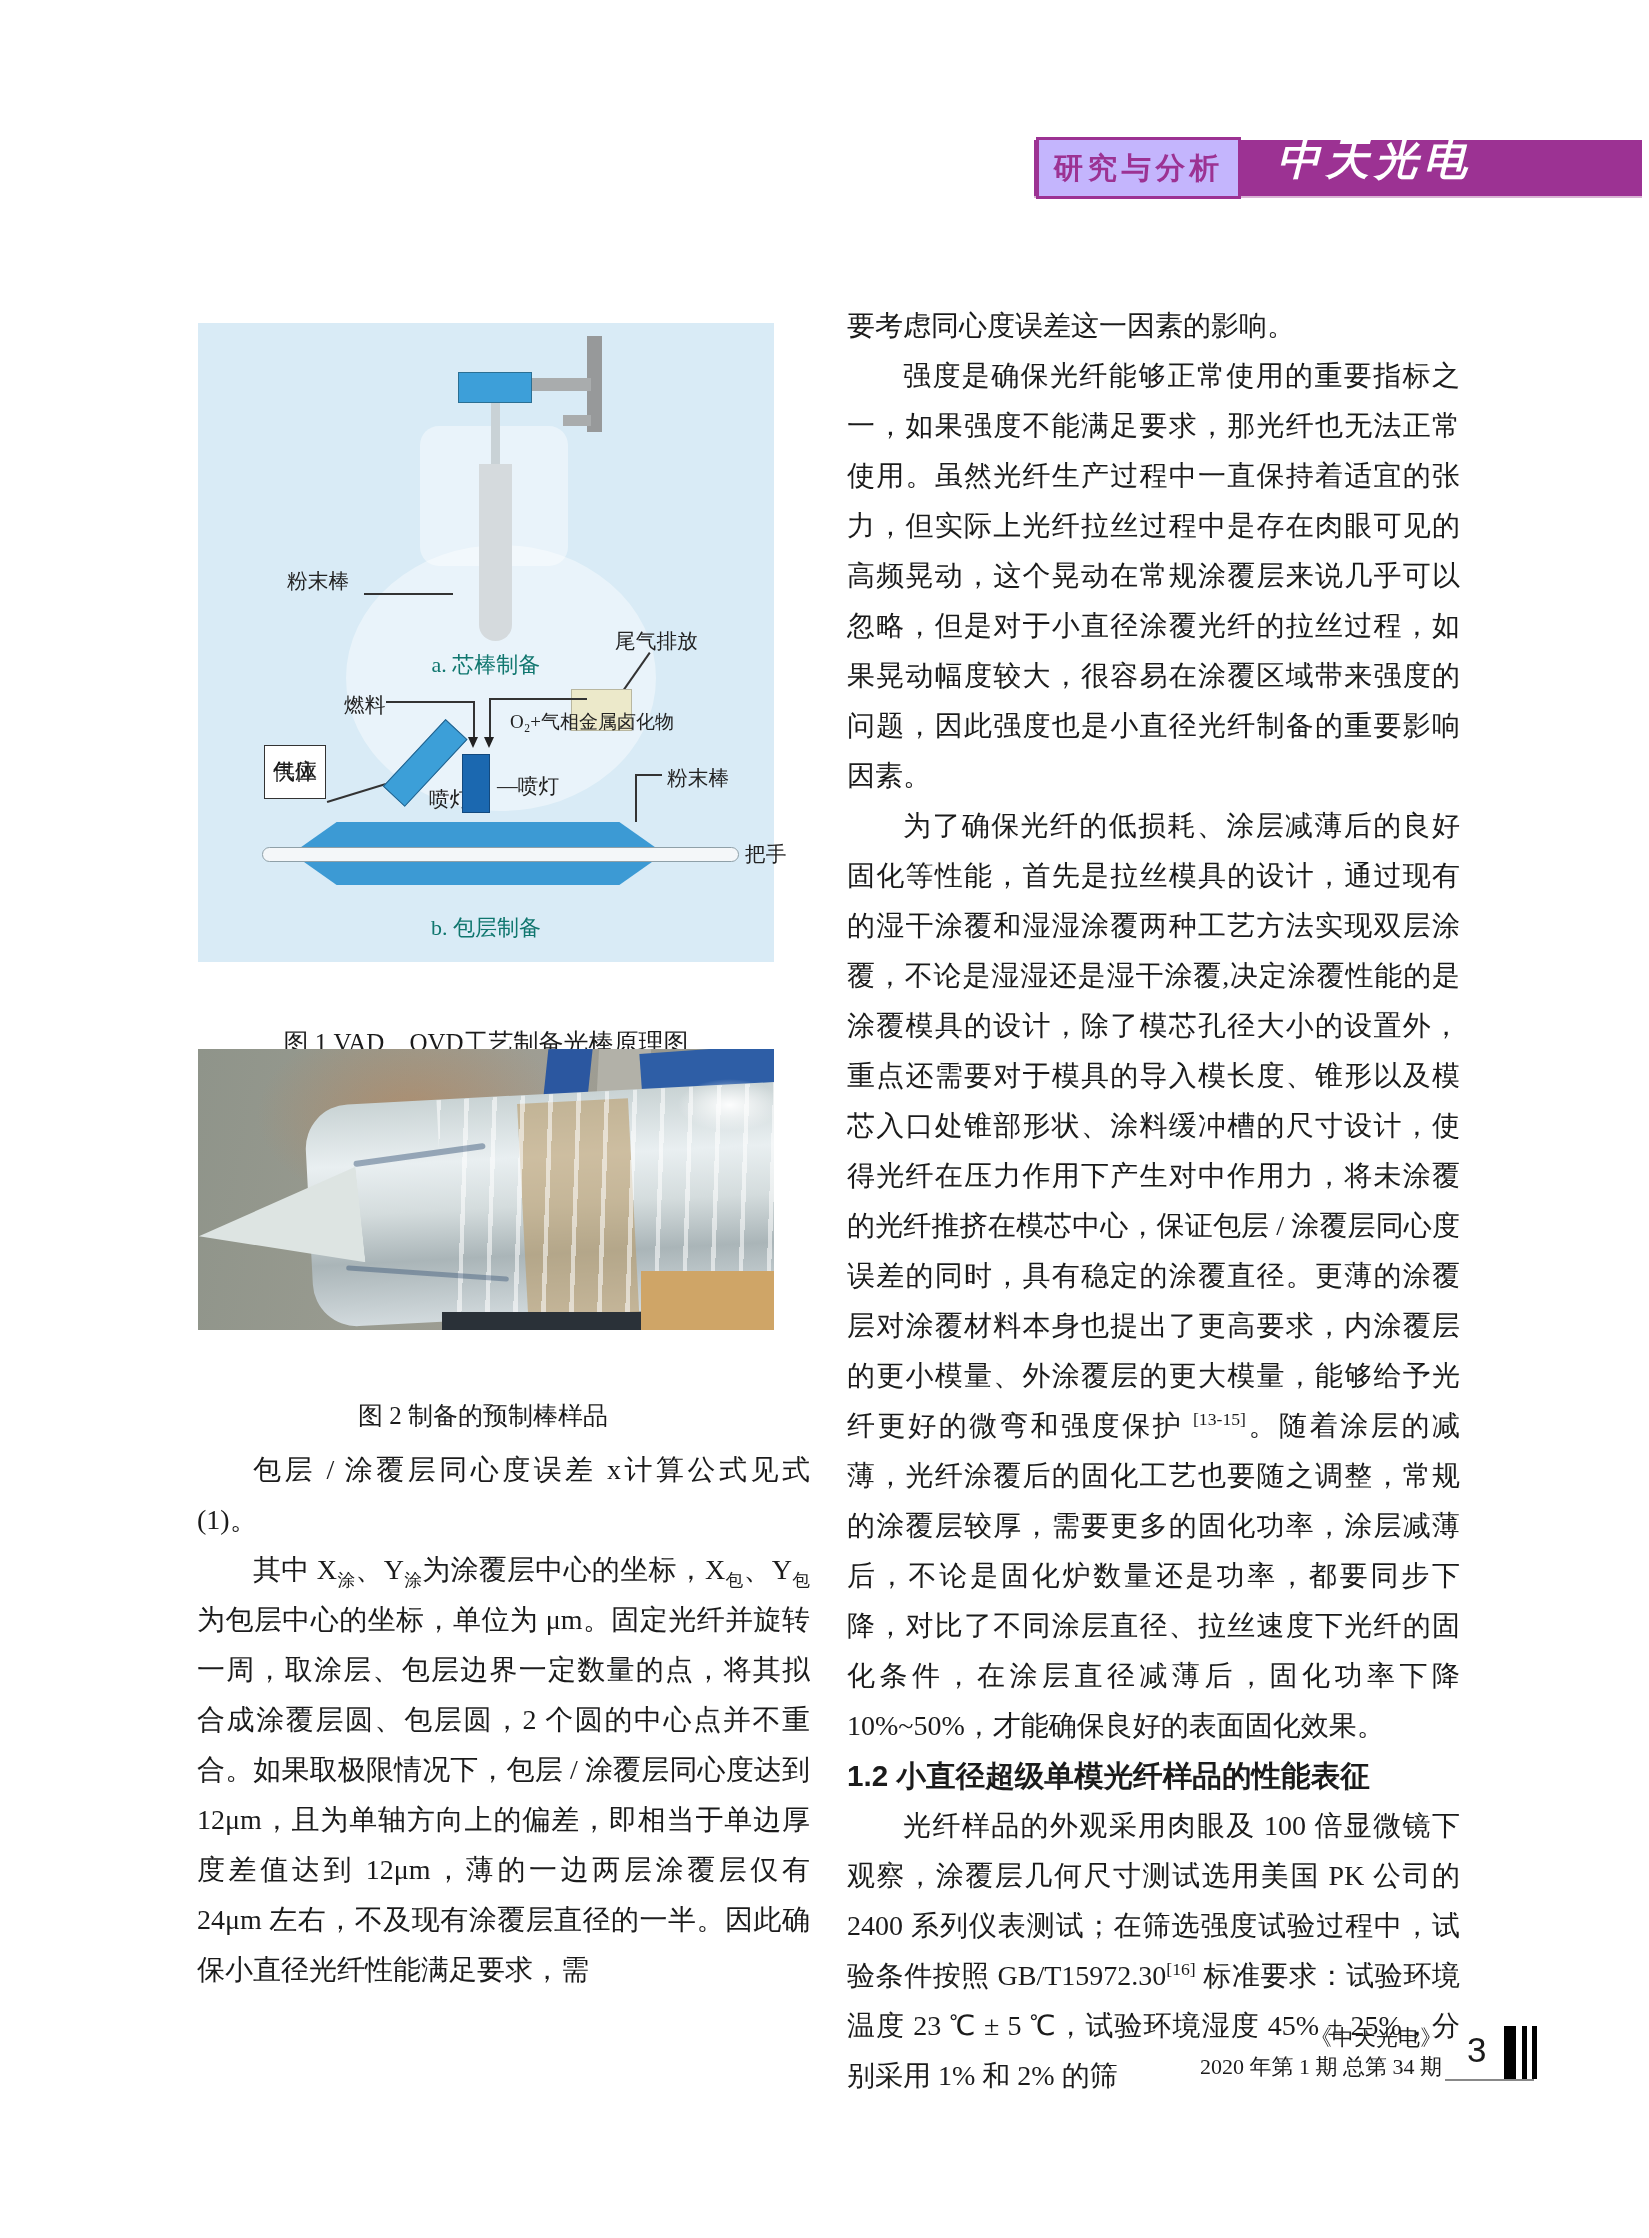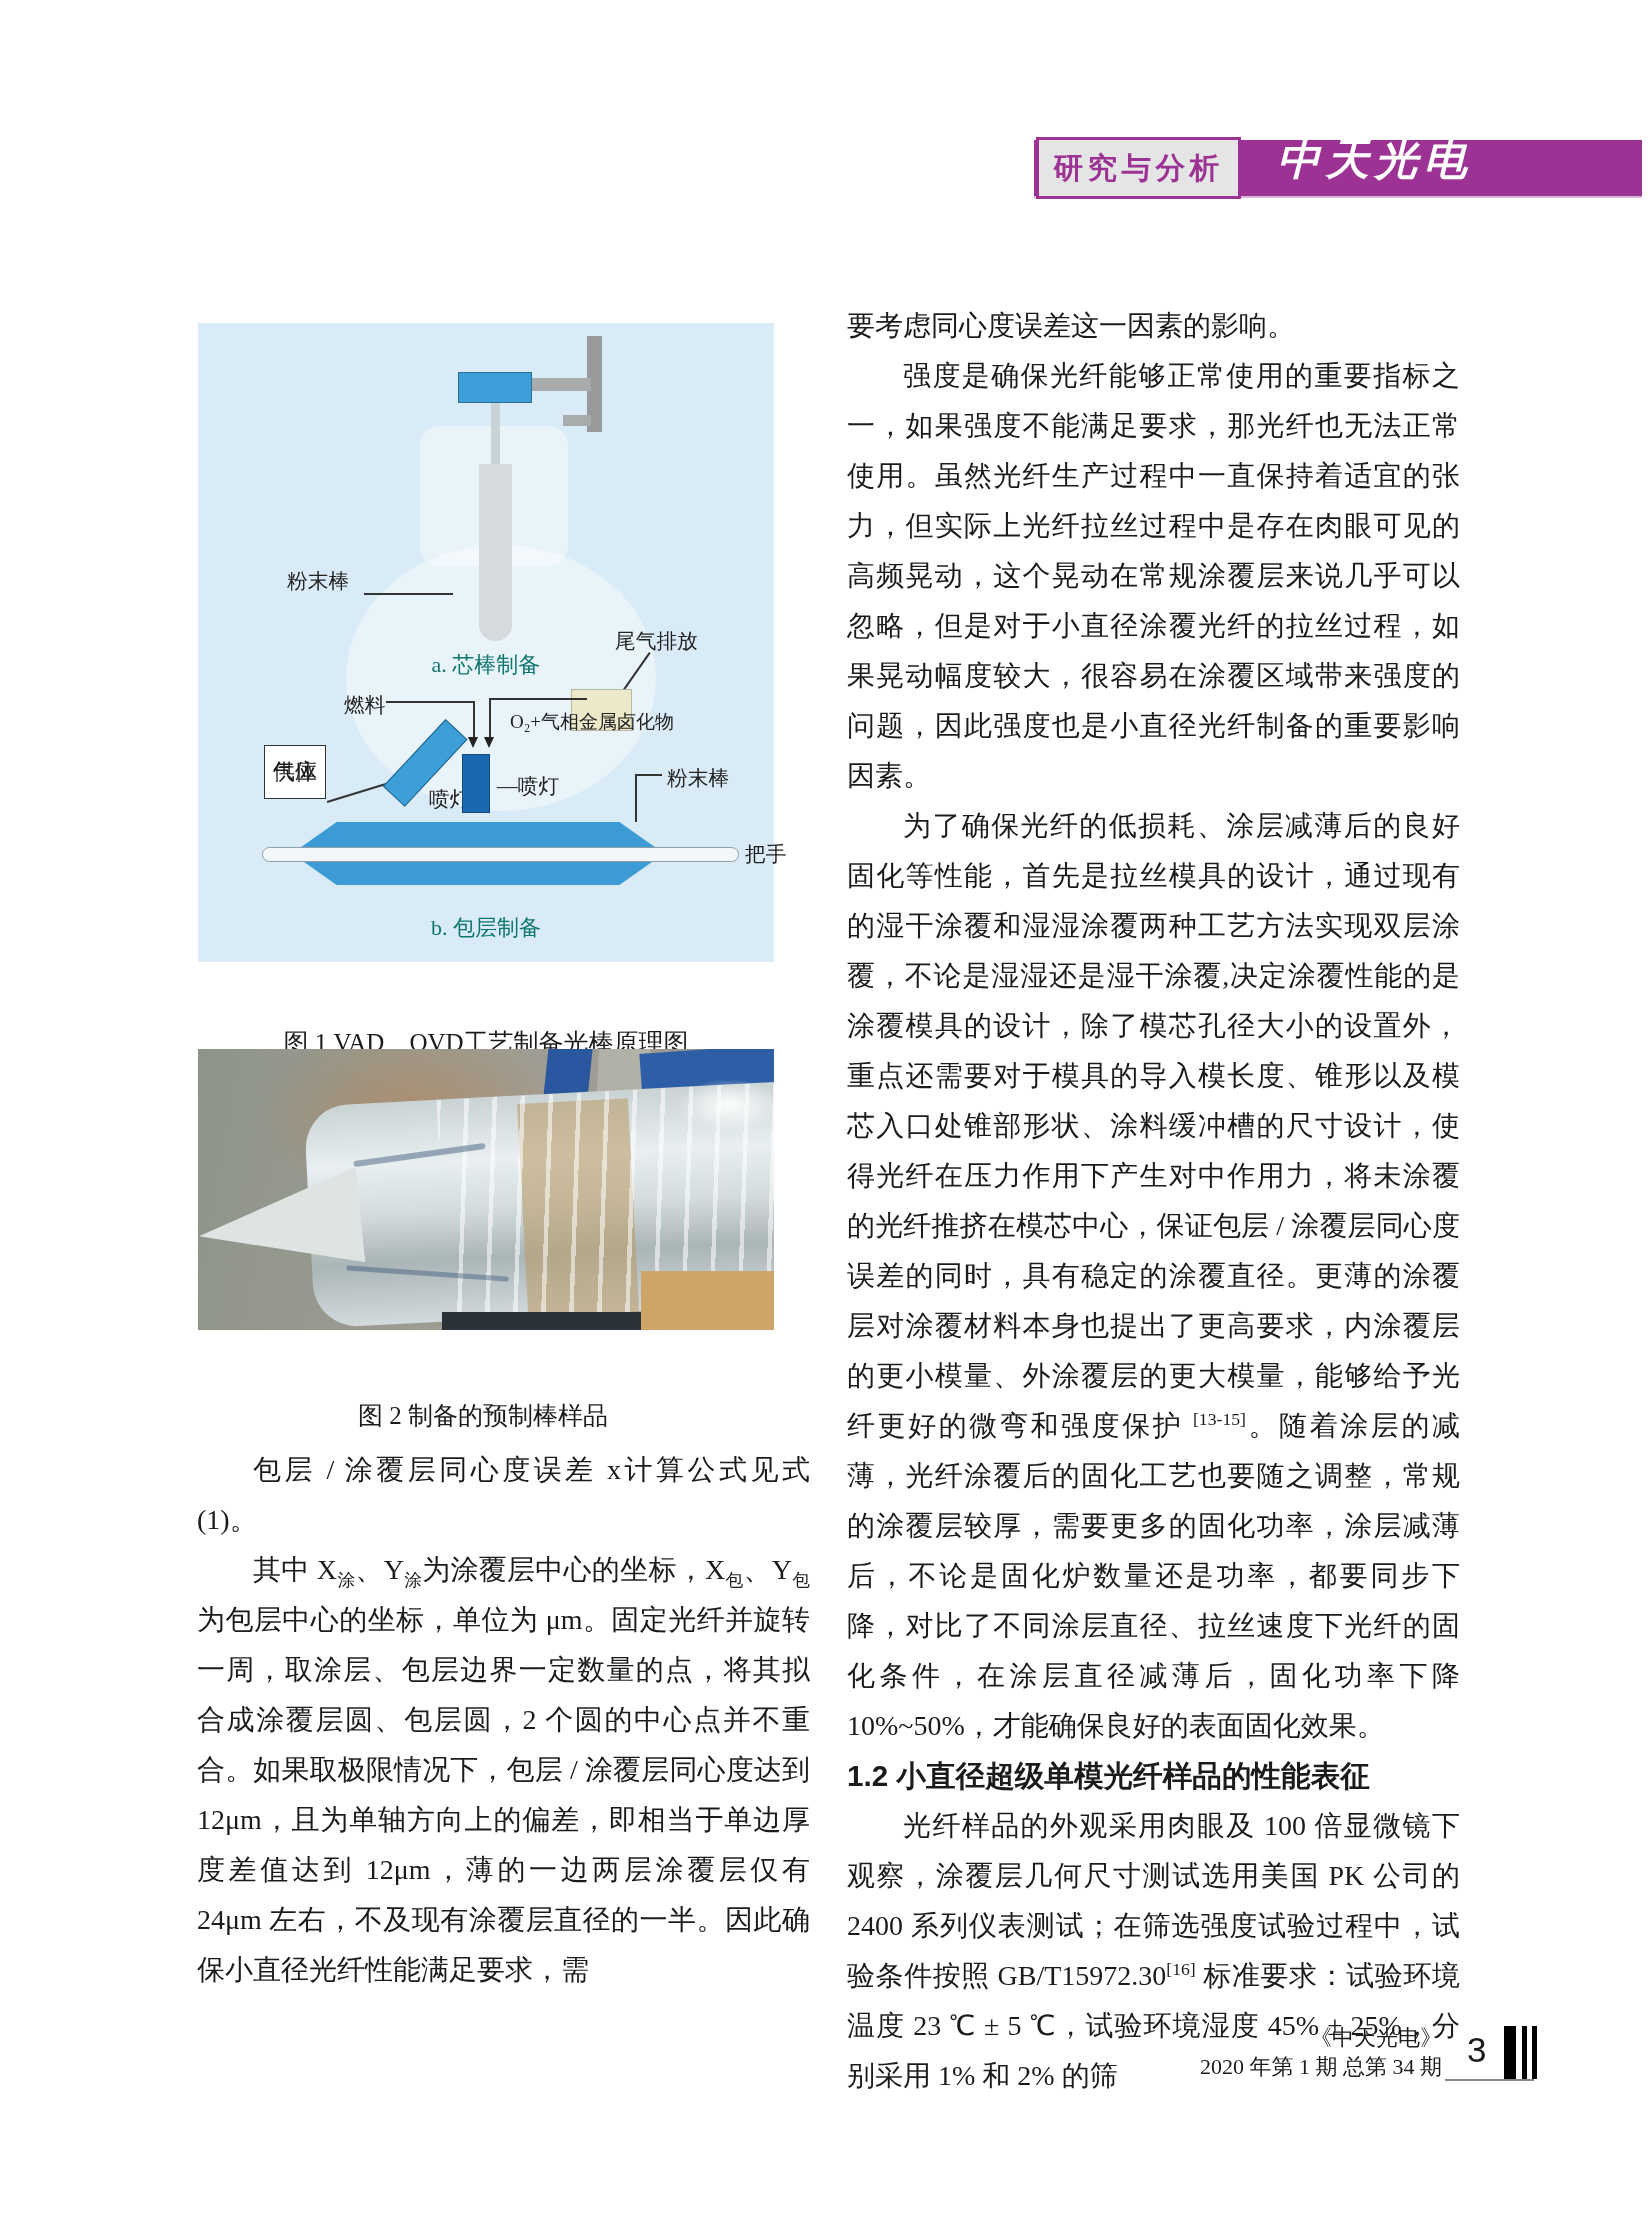--- a/index.html
+++ b/index.html
@@ -7,21 +7,21 @@
   body {
     width:1649px; height:2239px; position:relative;
     font-family:"Liberation Serif", serif;
     color:#1b1b1b;
   }
 
   
   .band { position:absolute; left:1034px; top:140px; width:608px; height:58px; border-bottom:2.2px solid #d9b4d4; }
   .band-label-box {
     position:absolute; left:1036px; top:137px; width:205px; height:62px;
-    background:#e5e5e5; border:3px solid #9c3293;
+    background:#c4b5fd; border:3px solid #9c3293;
     display:flex; align-items:center; justify-content:center;
     font-family:"Liberation Sans", sans-serif; font-weight:600; font-size:29.6px; letter-spacing:4.4px;
   }
   .brand {
     position:absolute; left:1277px; top:134px; width:310px; height:52px;
     color:#ffffff; font-size:43px; font-weight:bold; font-style:italic;
     letter-spacing:5.9px; line-height:52px; font-family:"Liberation Serif", serif;
   }
 
   

